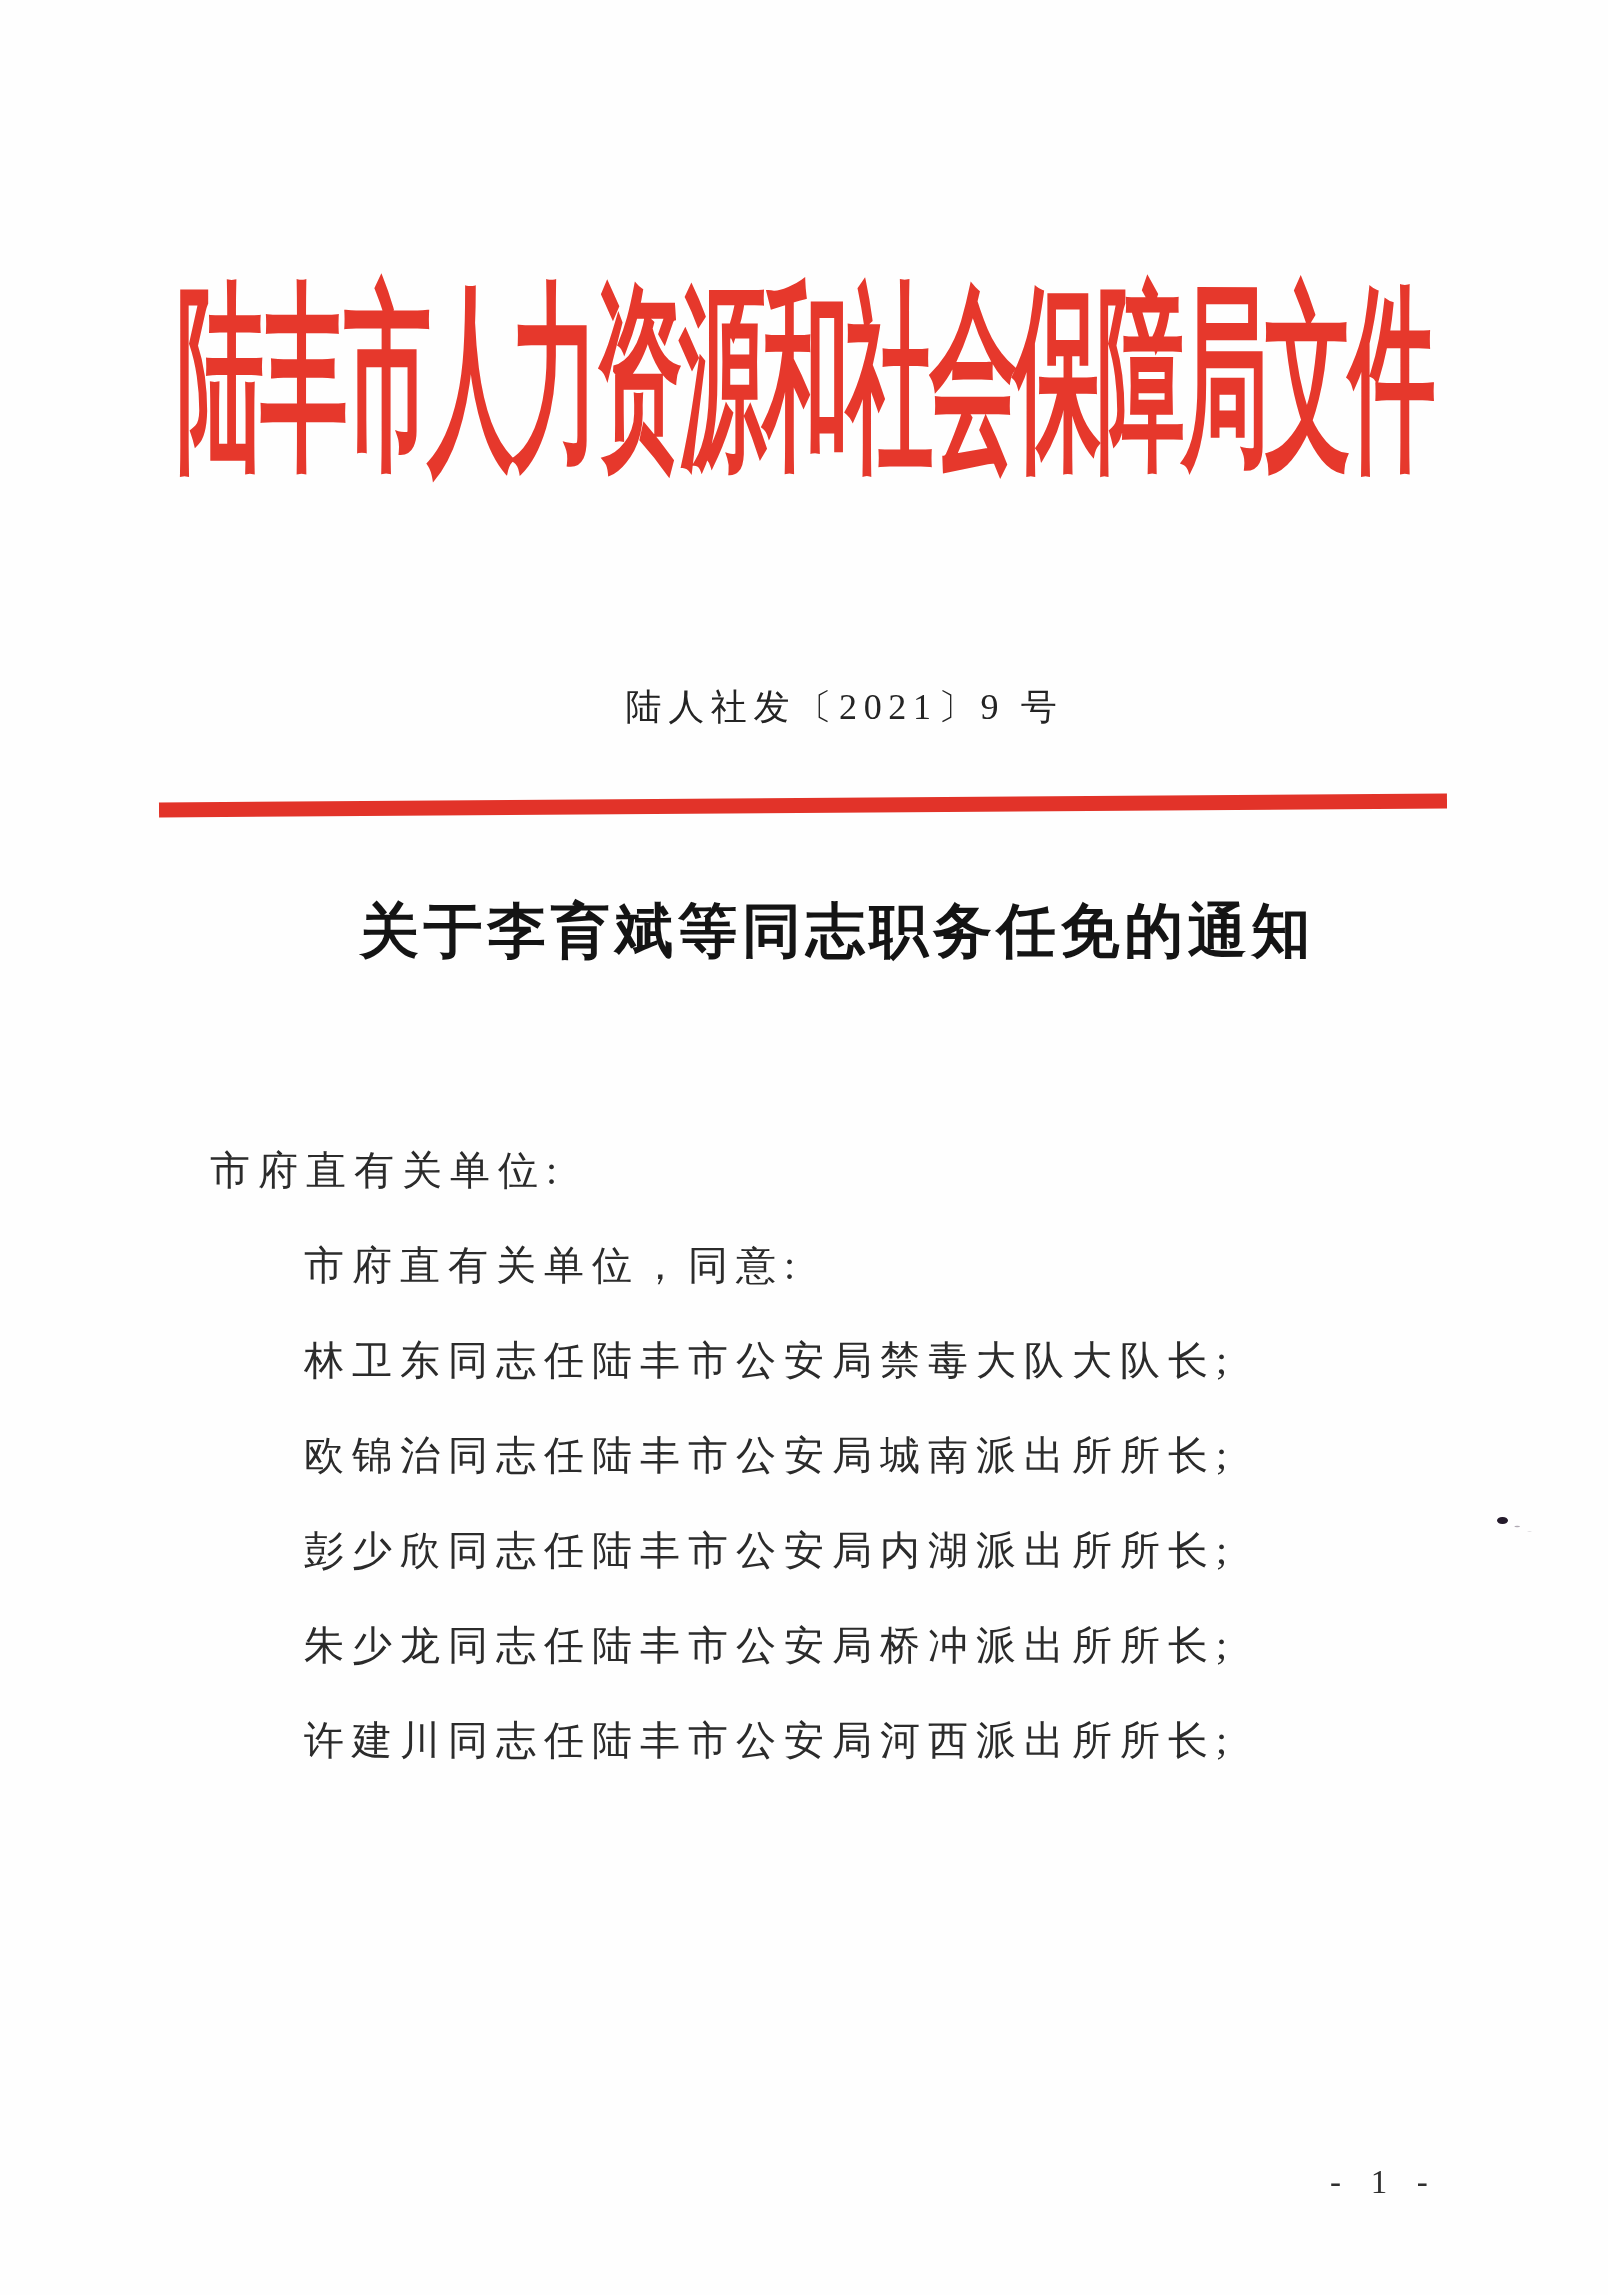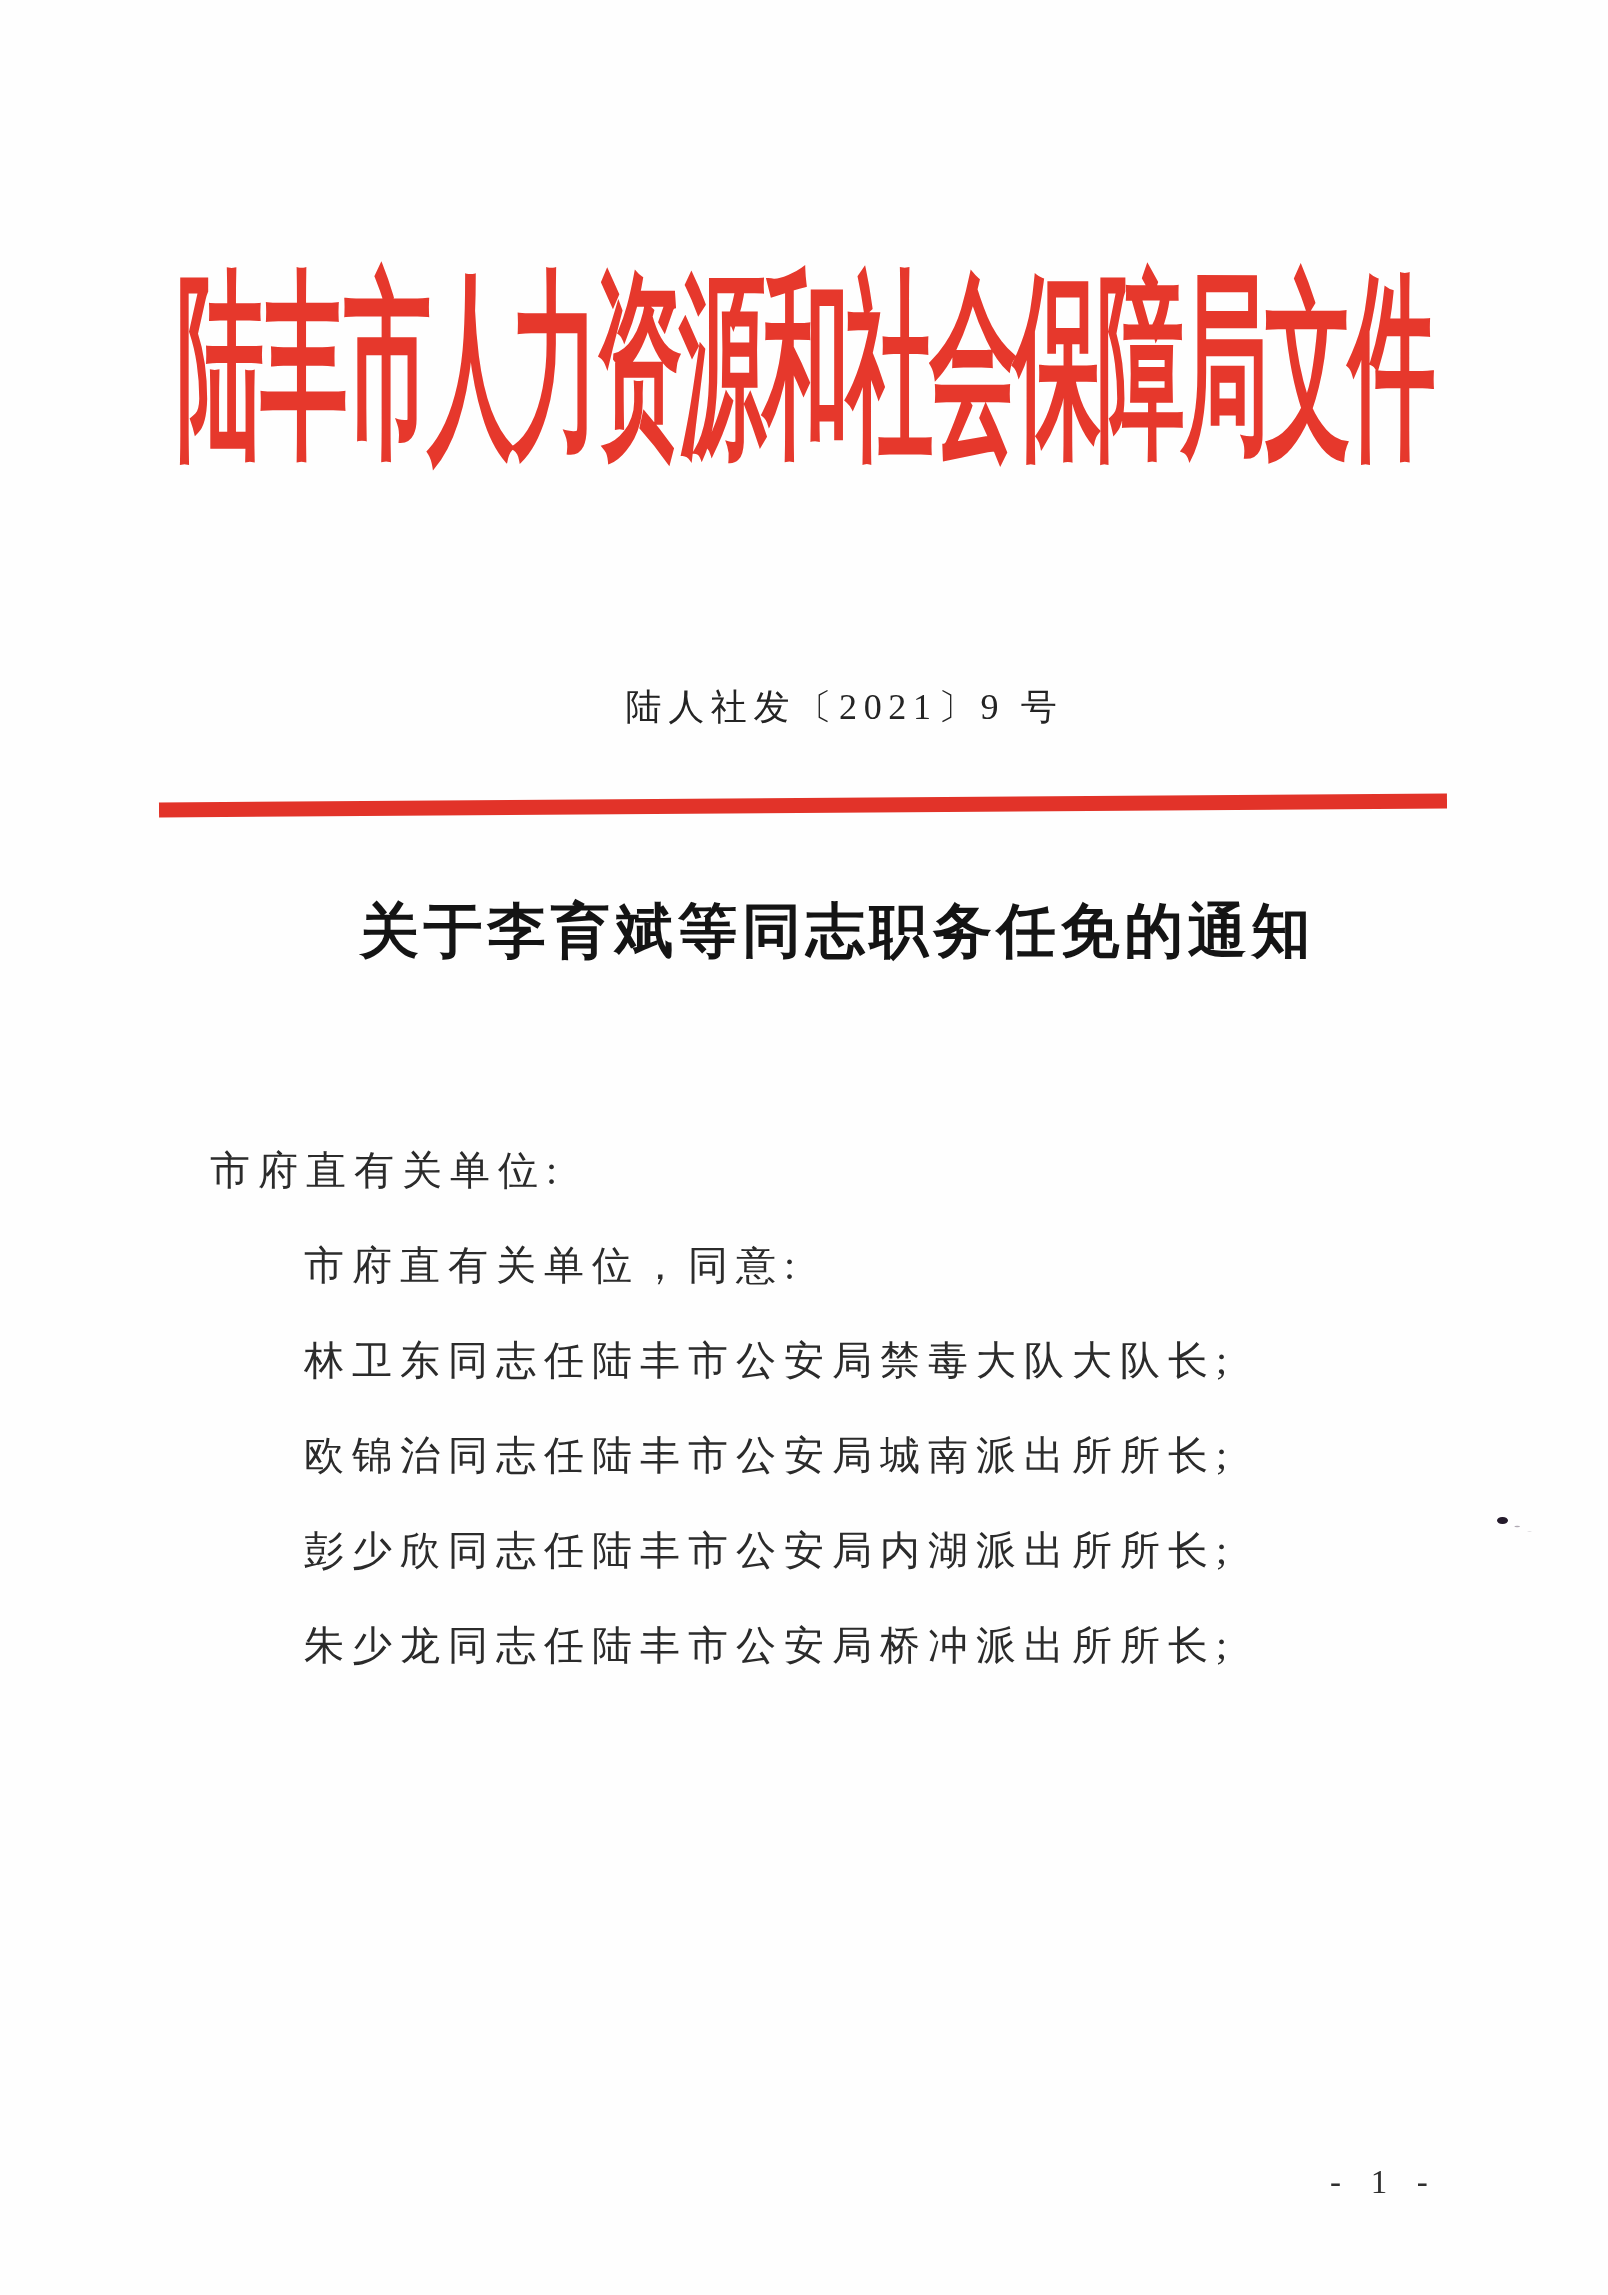--- a/index.html
+++ b/index.html
@@ -8,21 +8,21 @@
     width: 1609px;
     height: 2295px;
     background: #fefefe;
     overflow: hidden;
     font-family: "Liberation Serif", "DejaVu Serif", serif;
   }
 
   
   .masthead {
     position: absolute;
-    top: 268px;
+    top: 280px;
     left: 0;
     width: 100%;
     height: 200px;
     display: flex;
     align-items: center;
     justify-content: center;
   }
   .masthead .masthead-text {
     display: inline-block;
     font-size: 87px;
@@ -130,20 +130,21 @@
 
   <h1 class="notice-title">关于李育斌等同志职务任免的通知</h1>
 
   <div class="body-text">
     <p>市府直有关单位:</p>
     <p class="indent">市府直有关单位，同意:</p>
     <p class="indent">林卫东同志任陆丰市公安局禁毒大队大队长;</p>
     <p class="indent">欧锦治同志任陆丰市公安局城南派出所所长;</p>
     <p class="indent">彭少欣同志任陆丰市公安局内湖派出所所长;</p>
     <p class="indent">朱少龙同志任陆丰市公安局桥冲派出所所长;</p>
+    <p class="indent">许建川同志任陆丰市公安局河西派出所所长;</p>
   </div>
 
   <div class="ink-speck"></div>
 
   <div class="page-number">- 1 -</div>
 
 </div>
 
 
 </body></html>

